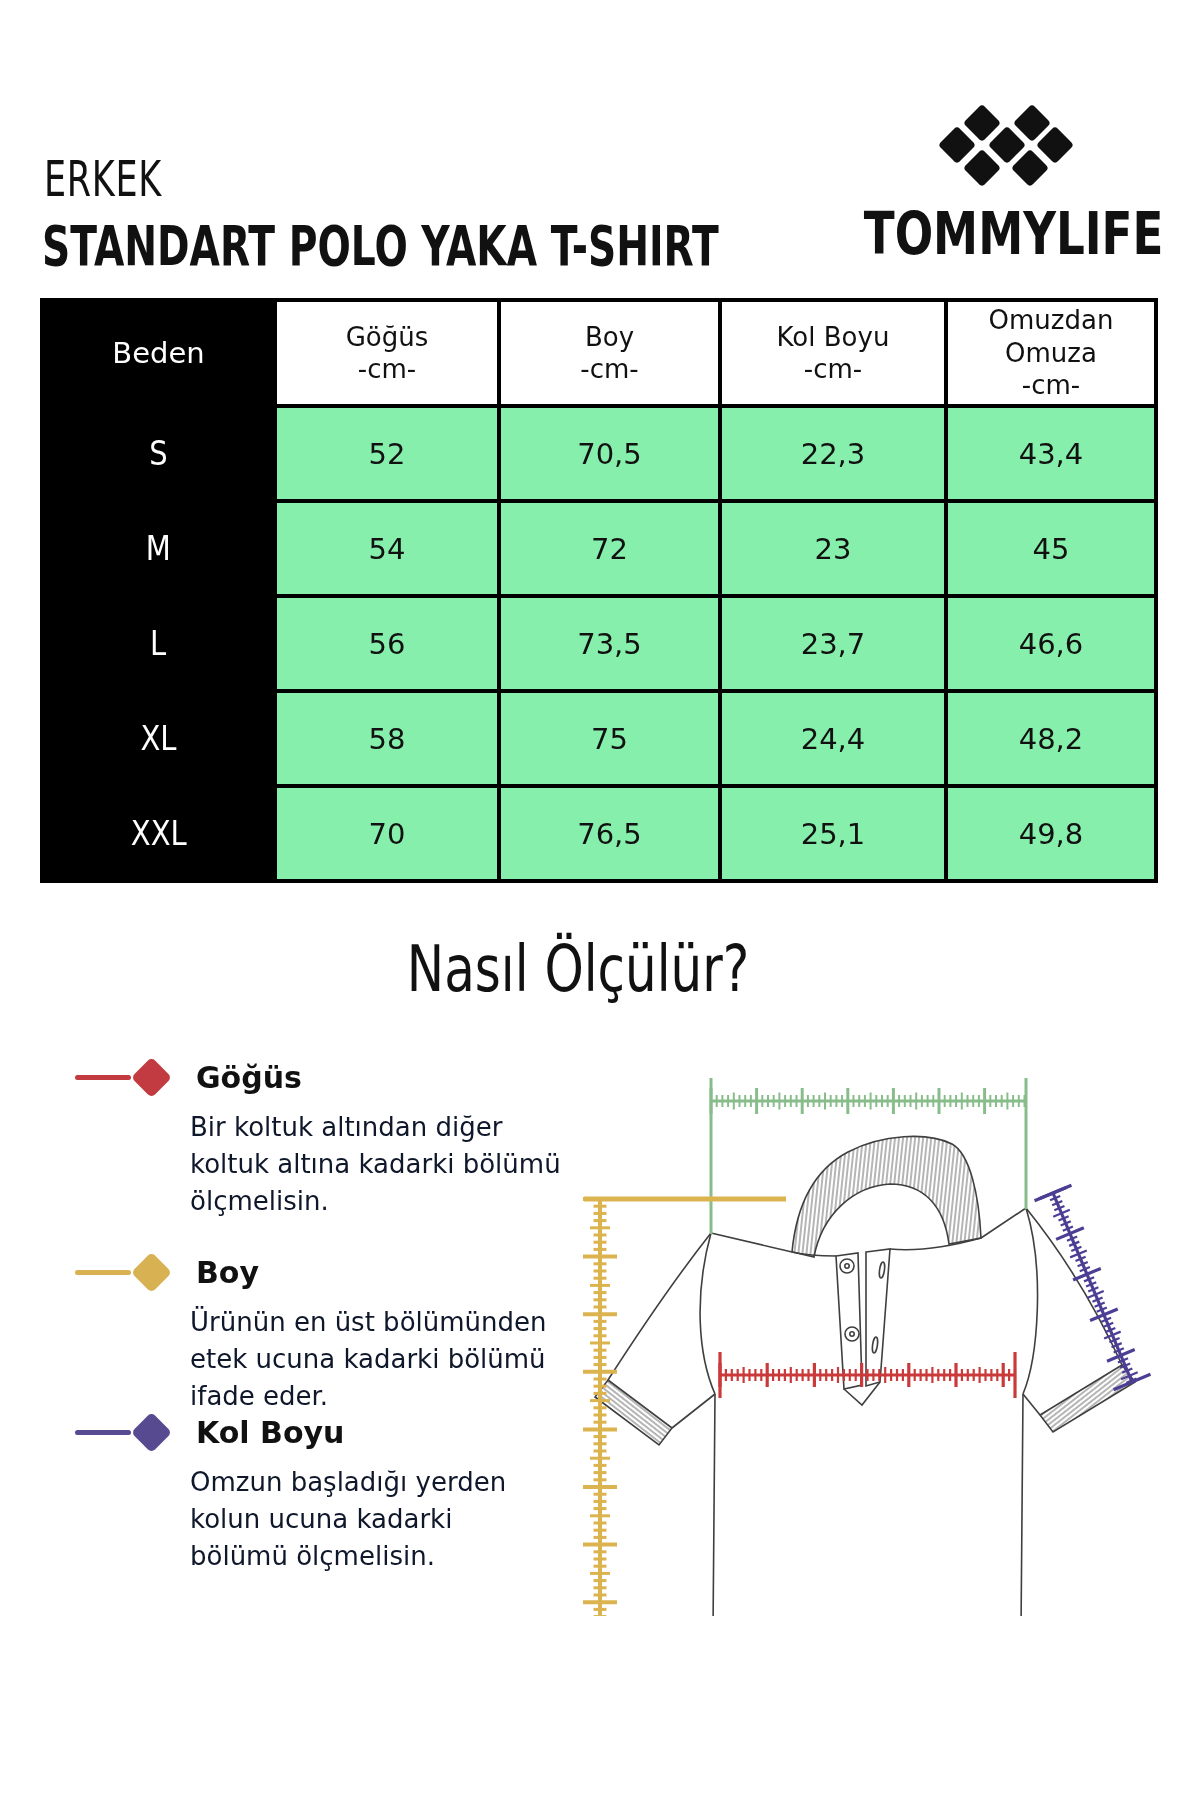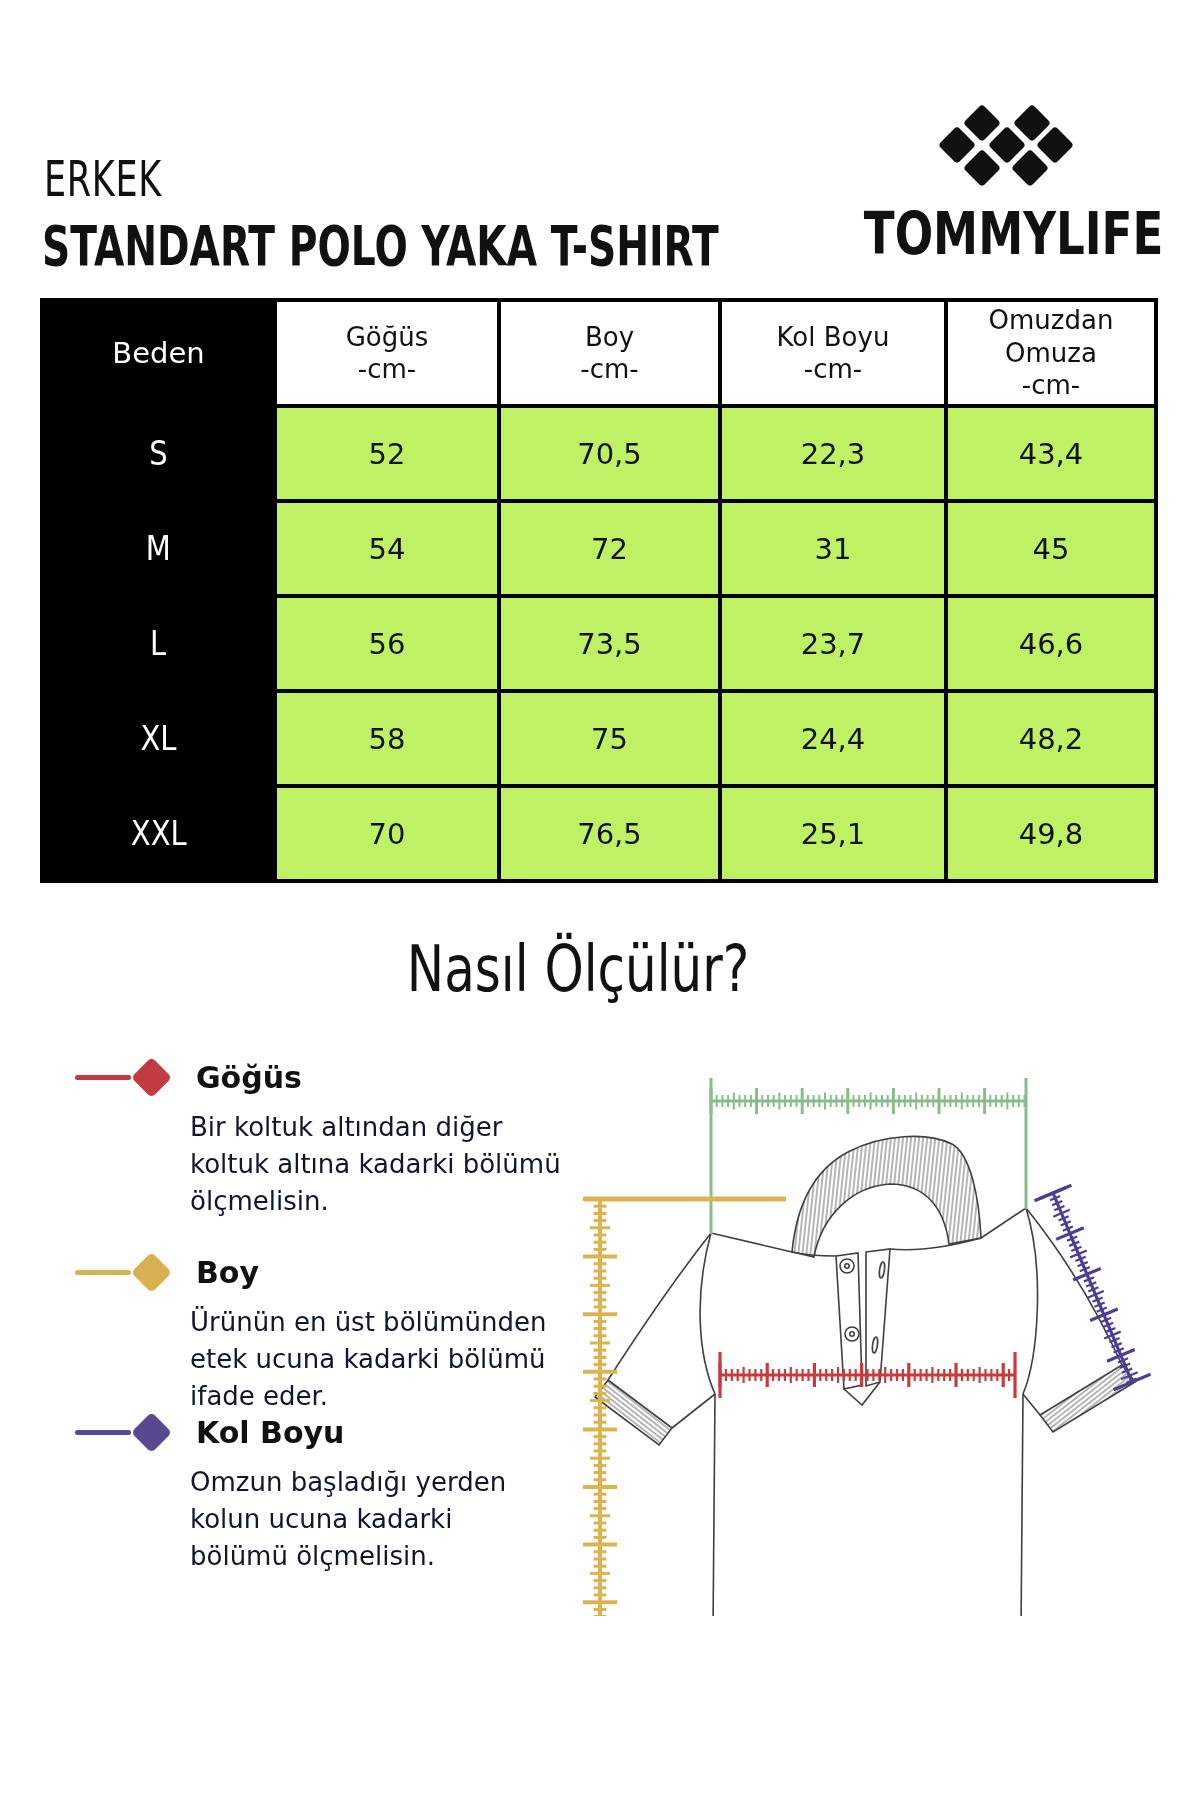--- a/index.html
+++ b/index.html
@@ -13,21 +13,21 @@
            transform:scaleX(0.70);transform-origin:left top;white-space:nowrap;letter-spacing:0px;}
   .brand-text{position:absolute;left:822px;top:200px;width:380px;text-align:center;
               font-size:58px;font-weight:bold;transform:scaleX(0.78);transform-origin:center top;white-space:nowrap;}
   .brand-logo{position:absolute;left:895px;top:86px;}
 
   
   table.sizes{position:absolute;left:40px;top:298px;border-collapse:collapse;table-layout:fixed;
               width:1114px;}
   table.sizes th,table.sizes td{border:4px solid #000;text-align:center;vertical-align:middle;padding:0;}
   table.sizes thead th{height:102px;font-size:26px;font-weight:400;line-height:1.25;white-space:pre-line;background:#fff;}
-  table.sizes td{height:91px;font-size:29px;font-weight:400;background:#bef264;}
+  table.sizes td{height:91px;font-size:29px;font-weight:400;background:#86efac;}
   table.sizes .c-black{background:#000;color:#ffffff;}
   table.sizes thead th.c-black{font-size:29px;}
   .size-letter{display:inline-block;font-size:33px;transform:scaleX(0.88);}
 
   
   .htm-title{position:absolute;left:338px;top:932px;width:480px;text-align:center;
              font-size:64px;font-weight:400;transform:scaleX(0.78);transform-origin:center top;white-space:nowrap;}
 
   .legend-item{position:absolute;left:75px;width:480px;}
   .icon-row{display:flex;align-items:center;height:44px;}
@@ -89,21 +89,21 @@
           <td class="c-black"><span class="size-letter">S</span></td>
           <td>52</td>
           <td>70,5</td>
           <td>22,3</td>
           <td>43,4</td>
         </tr>
         <tr>
           <td class="c-black"><span class="size-letter">M</span></td>
           <td>54</td>
           <td>72</td>
-          <td>31</td>
+          <td>23</td>
           <td>45</td>
         </tr>
         <tr>
           <td class="c-black"><span class="size-letter">L</span></td>
           <td>56</td>
           <td>73,5</td>
           <td>23,7</td>
           <td>46,6</td>
         </tr>
         <tr>

